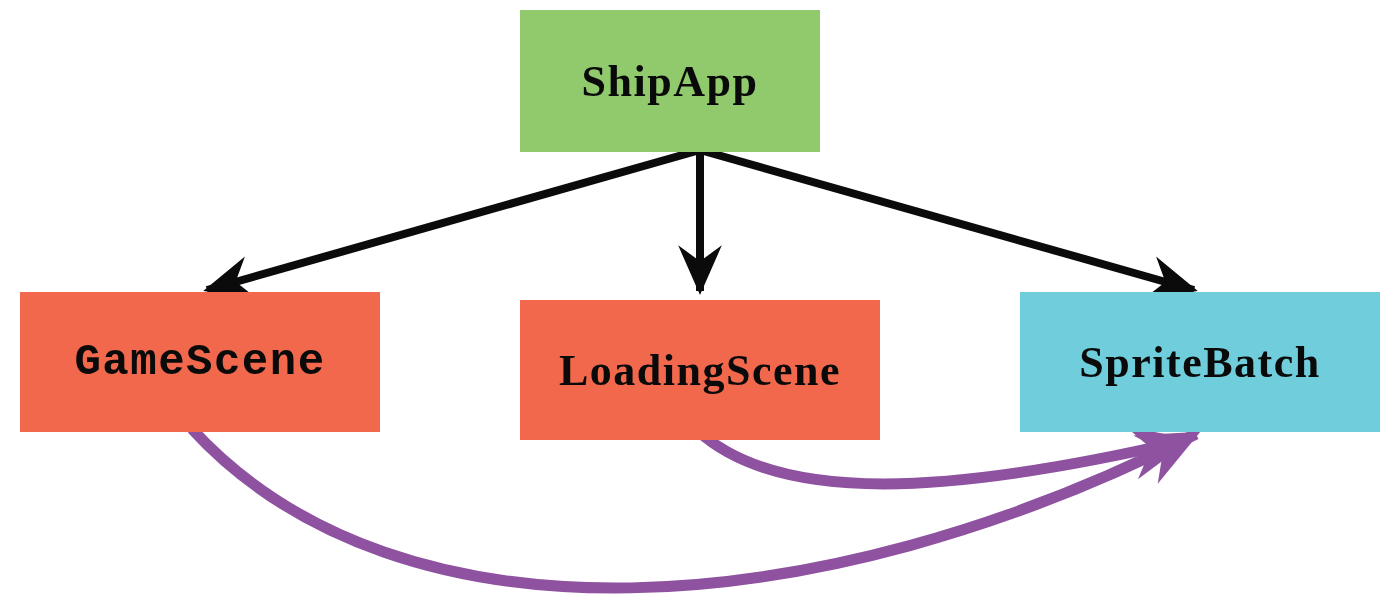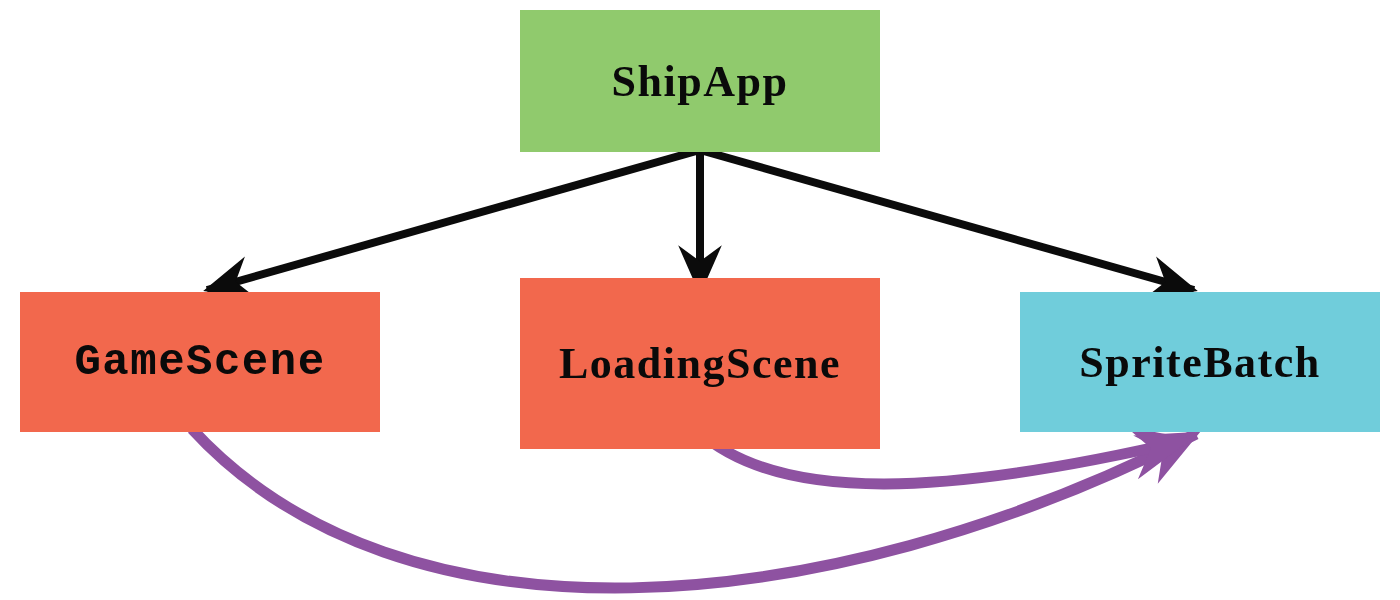--- a/index.html
+++ b/index.html
@@ -65,26 +65,26 @@
       </defs>
     <g id="edge-group">
         <path class="edge" d="M 700 150 L 207 290" stroke="#0b0b0b" stroke-width="8" marker-end="url(#head-hierarchy_arrow)"></path>
         <path class="edge" d="M 700 150 L 700 291" stroke="#0b0b0b" stroke-width="8" marker-end="url(#head-hierarchy_arrow)"></path>
         <path class="edge" d="M 700 150 L 1194 290" stroke="#0b0b0b" stroke-width="8" marker-end="url(#head-hierarchy_arrow)"></path>
         <path class="edge" d="M 192 429 C 400 655 820 625 1196 434" stroke="#8E52A1" stroke-width="11" marker-end="url(#head-reference_arrow)"></path>
         <path class="edge" d="M 698 431 C 780 505 950 495 1187 440" stroke="#8E52A1" stroke-width="11" marker-end="url(#head-reference_arrow)"></path>
       </g>
   </svg>
   <div class="nodes-layer" id="nodes-layer">
-      <div class="node" style="left: 520px; top: 10px; width: 360px; height: 142px; background: rgb(144, 202, 109);">
+      <div class="node" style="left: 520px; top: 10px; width: 300px; height: 142px; background: rgb(144, 202, 109);">
         <span class="label" style="color: rgb(10, 10, 10);">ShipApp</span>
       </div>
       <div class="node" style="left: 20px; top: 292px; width: 360px; height: 140px; background: rgb(242, 104, 77);">
         <span class="label" style="color: rgb(10, 10, 10); font-family: Liberation Mono, monospace;">GameScene</span>
       </div>
-      <div class="node" style="left: 520px; top: 278px; width: 360px; height: 171px; background: rgb(242, 104, 77);">
+      <div class="node" style="left: 520px; top: 300px; width: 360px; height: 140px; background: rgb(242, 104, 77);">
         <span class="label" style="color: rgb(10, 10, 10);">LoadingScene</span>
       </div>
       <div class="node" style="left: 1020px; top: 292px; width: 360px; height: 140px; background: rgb(112, 205, 219);">
         <span class="label" style="color: rgb(10, 10, 10);">SpriteBatch</span>
       </div>
     </div>
 </div>
 
 </body></html>

